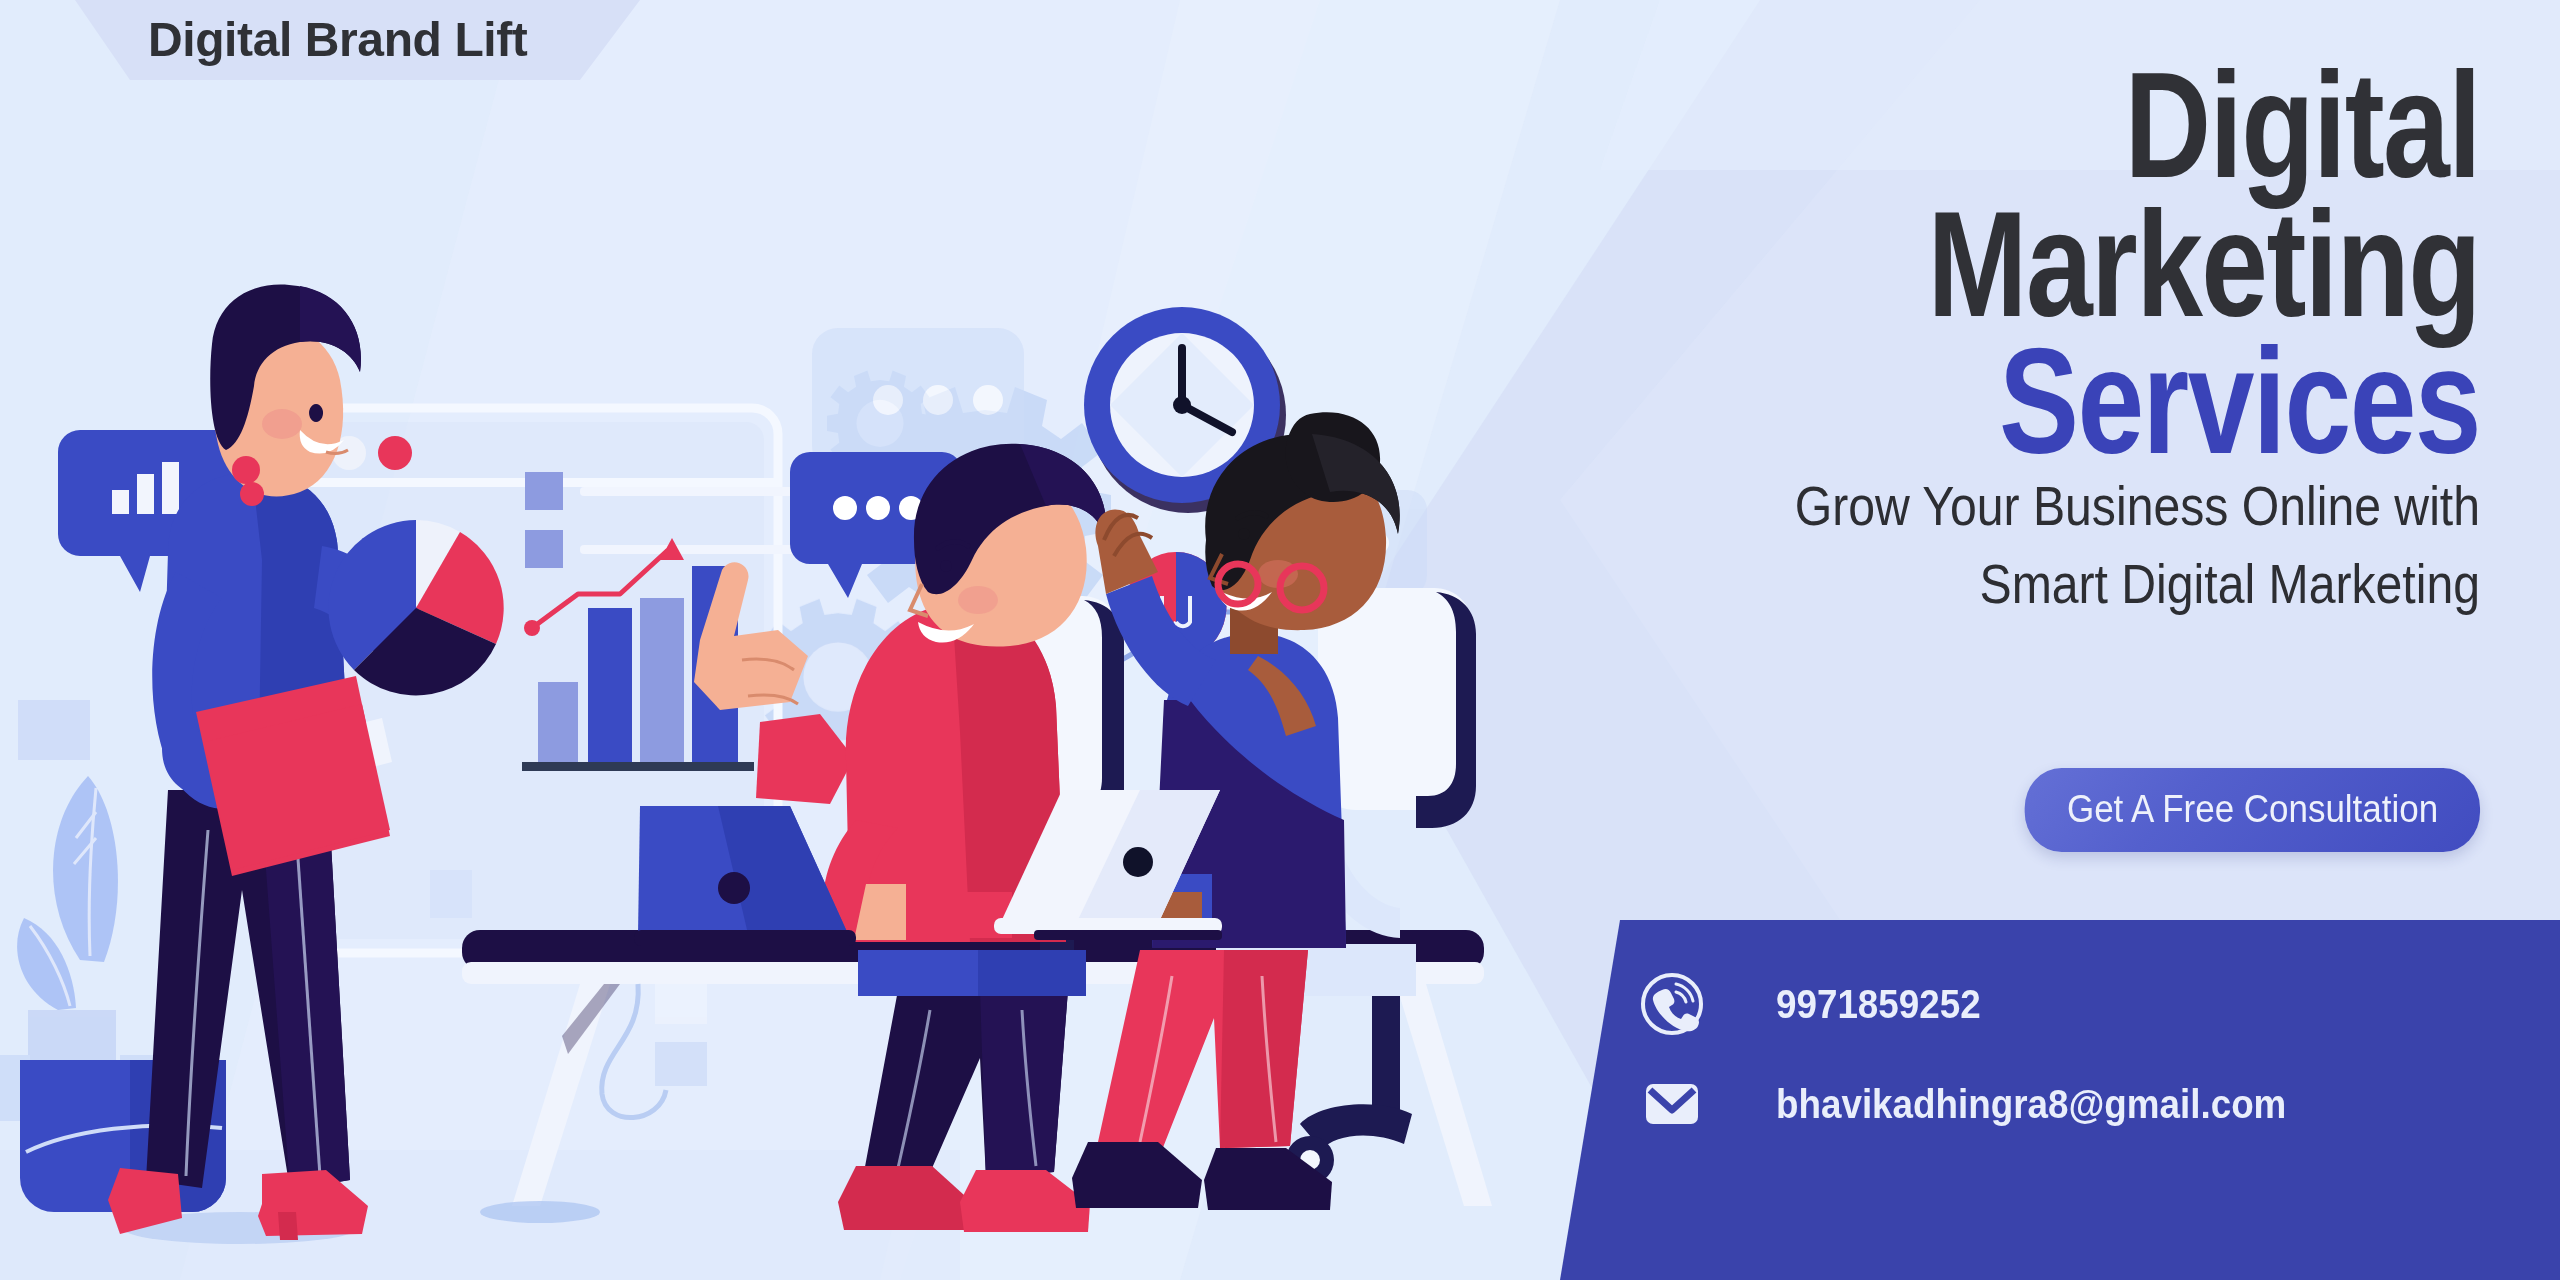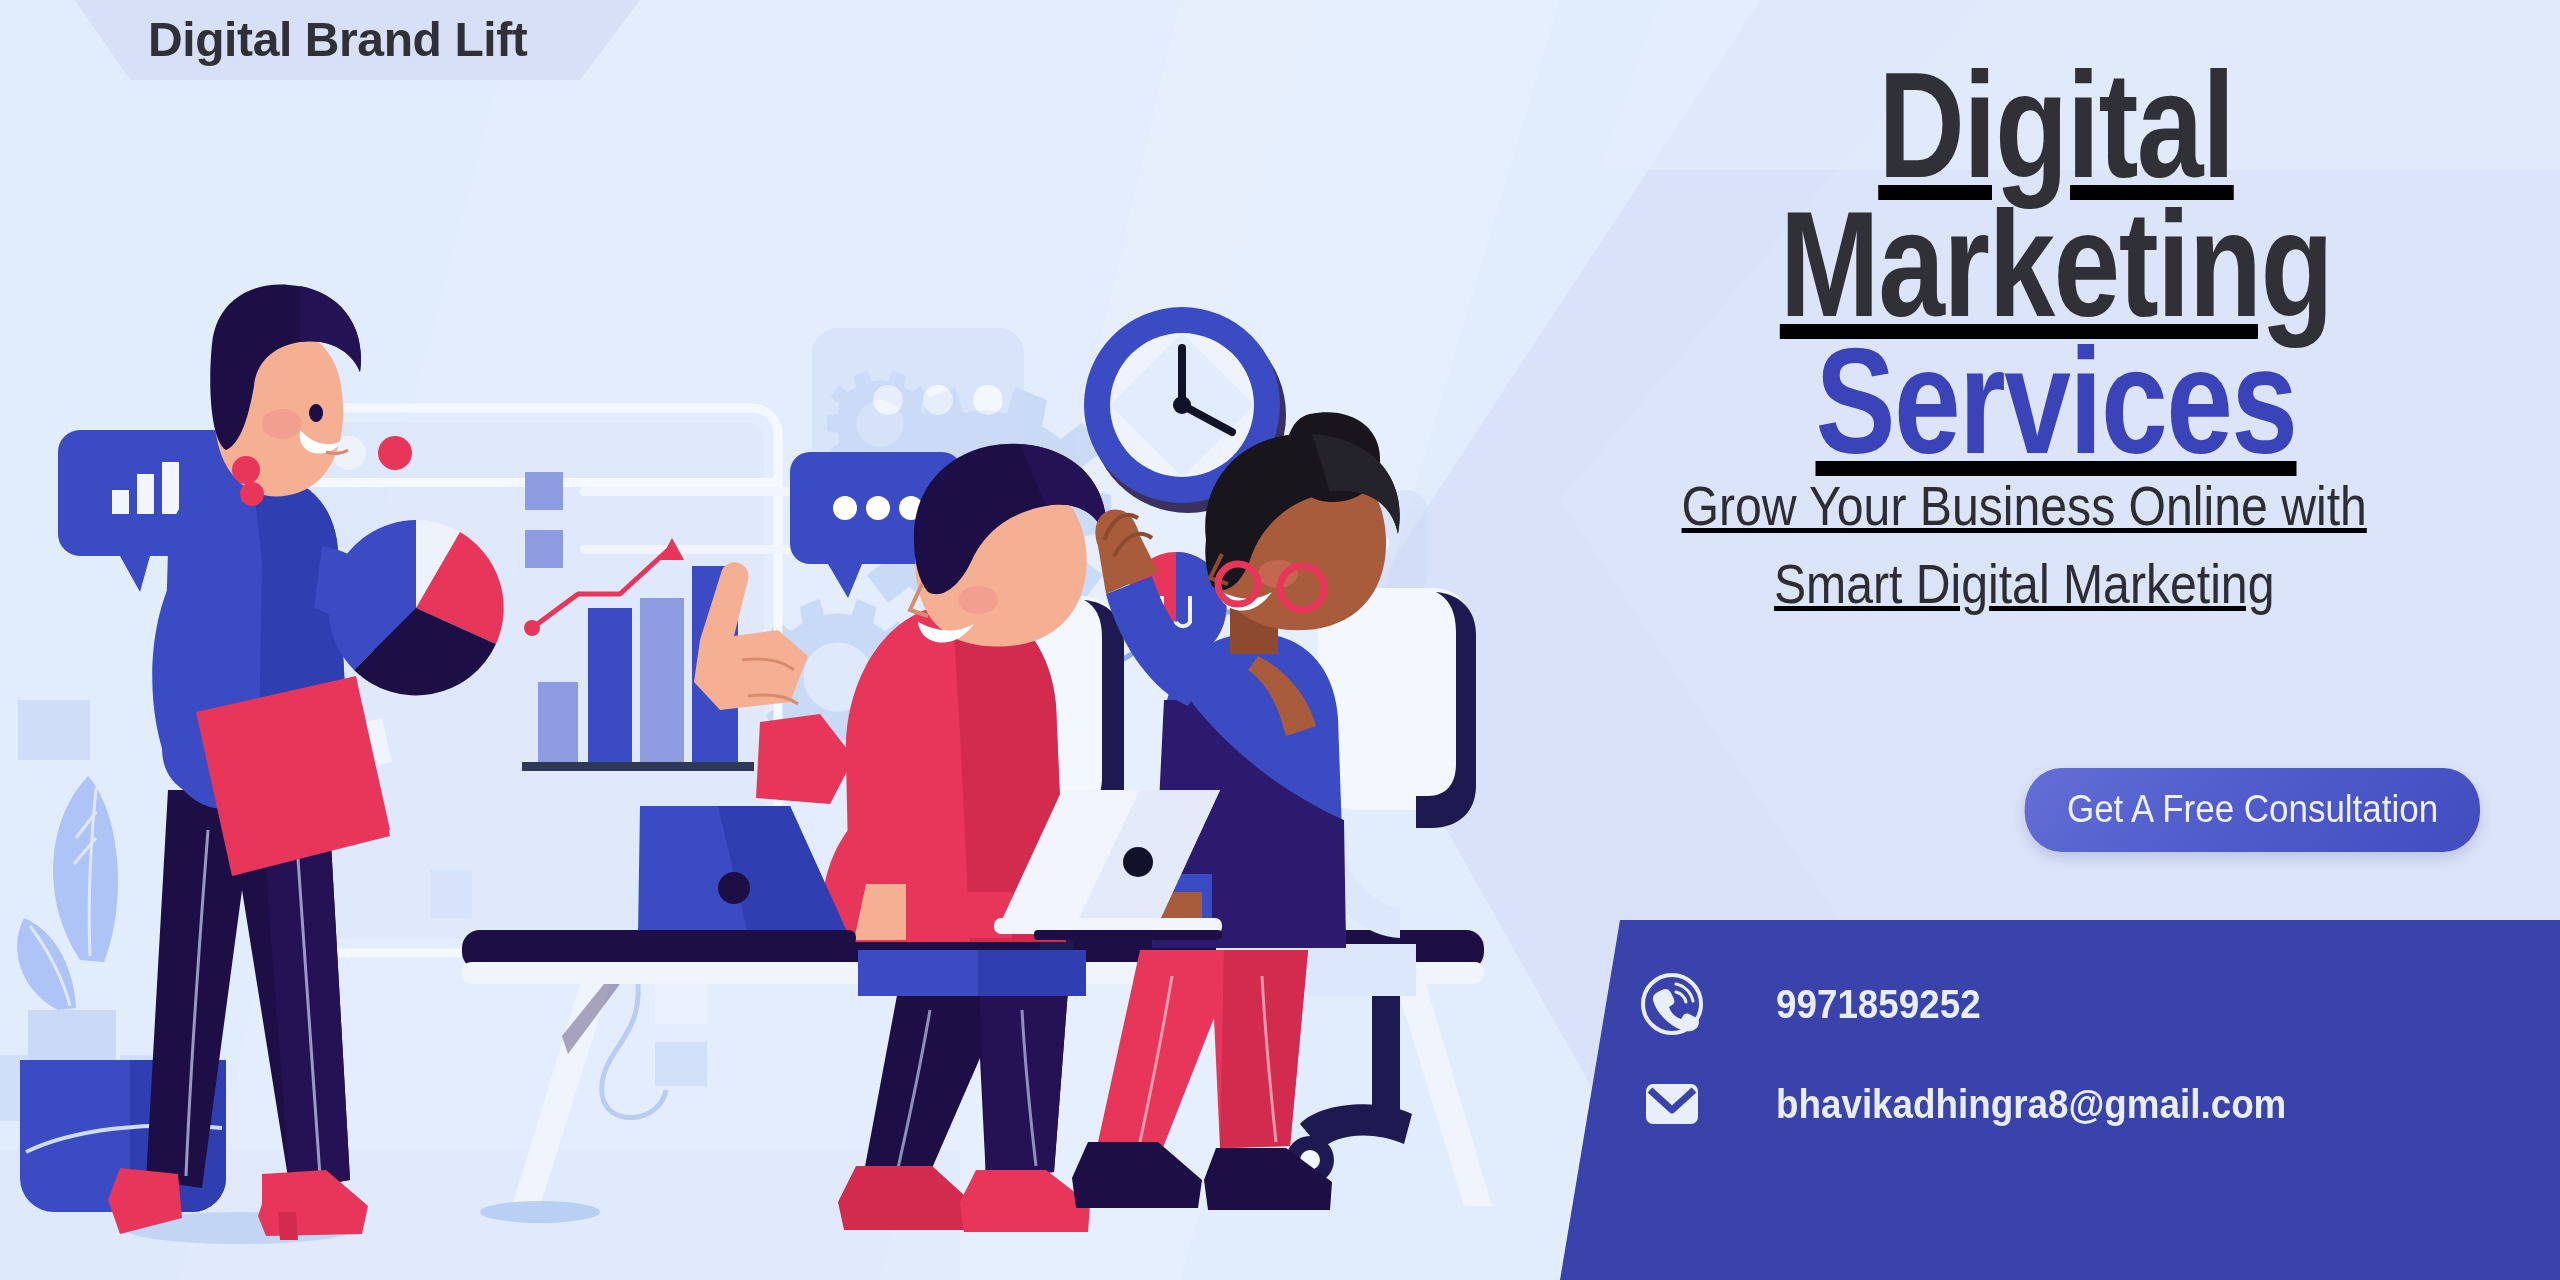--- a/index.html
+++ b/index.html
@@ -22,21 +22,21 @@
     position:relative; z-index:3;
     margin-left:148px;
     font-size:48px; font-weight:bold; color:#2f3136;
     letter-spacing:-0.4px;
     font-family:"Liberation Sans", sans-serif;
   }
 
   
   .copy {
     position:absolute; right:80px; top:58px; width:1060px;
-    text-align:center; z-index:6;text-decoration:underline;
+    text-align:right; z-index:6;
   }
   .h1 {
     font-family:"Liberation Sans", sans-serif;
     font-weight:bold; color:#303136;
     font-size:150px; line-height:0.90;
     letter-spacing:-2px;
     transform:scaleX(0.80); transform-origin:right center;
     white-space:nowrap;
   }
   .h1.l2 { margin-top:4px; }

